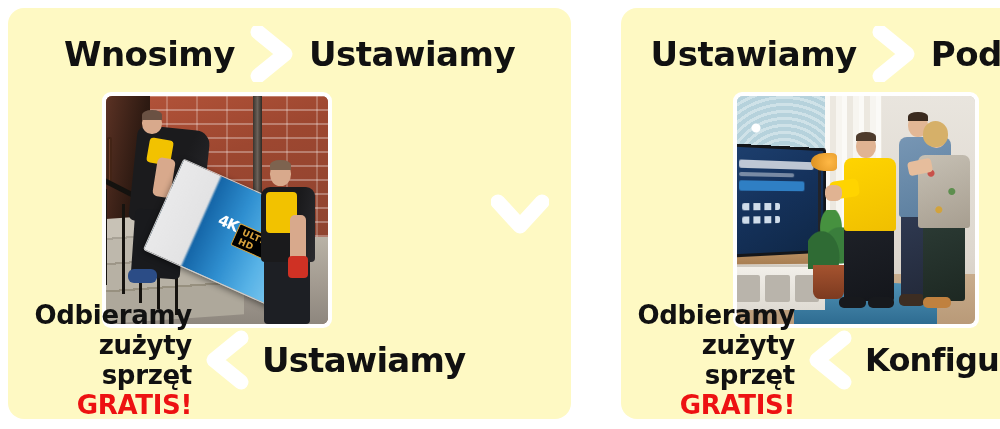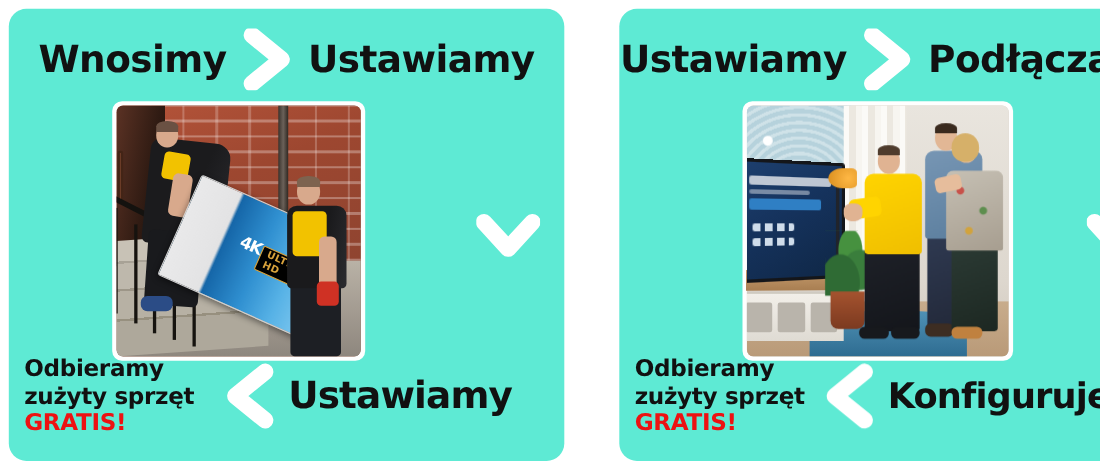--- a/index.html
+++ b/index.html
@@ -13,23 +13,23 @@
     position: relative;
     width: 1000px; height: 429px;
     display: flex;
     gap: 50px;
     padding: 8px;
   }
 
   
   .panel {
     position: relative;
-    width: 505px;
+    width: 563px;
     height: 411px;
-    background: #5eead4;
+    background: #fef9c3;
     border-radius: 16px;
     flex: 0 0 auto;
   }
 
   
   .row-top {
     position: absolute;
     left: 0; right: 0; top: 18px;
     height: 56px;
     display: flex;
@@ -90,24 +90,24 @@
   .row-bottom {
     position: absolute;
     left: 14px; right: 14px;
     bottom: 16px;
     height: 86px;
     display: flex;
     align-items: center;
   }
   .recycle-note {
     flex: 0 0 auto;
-    text-align: left;
+    text-align: right;
     font-family: "DejaVu Sans", "Liberation Sans", sans-serif;
     font-weight: bold;
-    font-size: 21px;
+    font-size: 26px;
     line-height: 1.16;
     color: #111111;
     letter-spacing: -0.3px;
     width: 170px;
   }
   .recycle-note .gratis { color: #ED1212; display: block; }
   .step-bottom {
     flex: 1 1 auto;
     font-family: "DejaVu Sans", "Liberation Sans", sans-serif;
     font-weight: bold;

